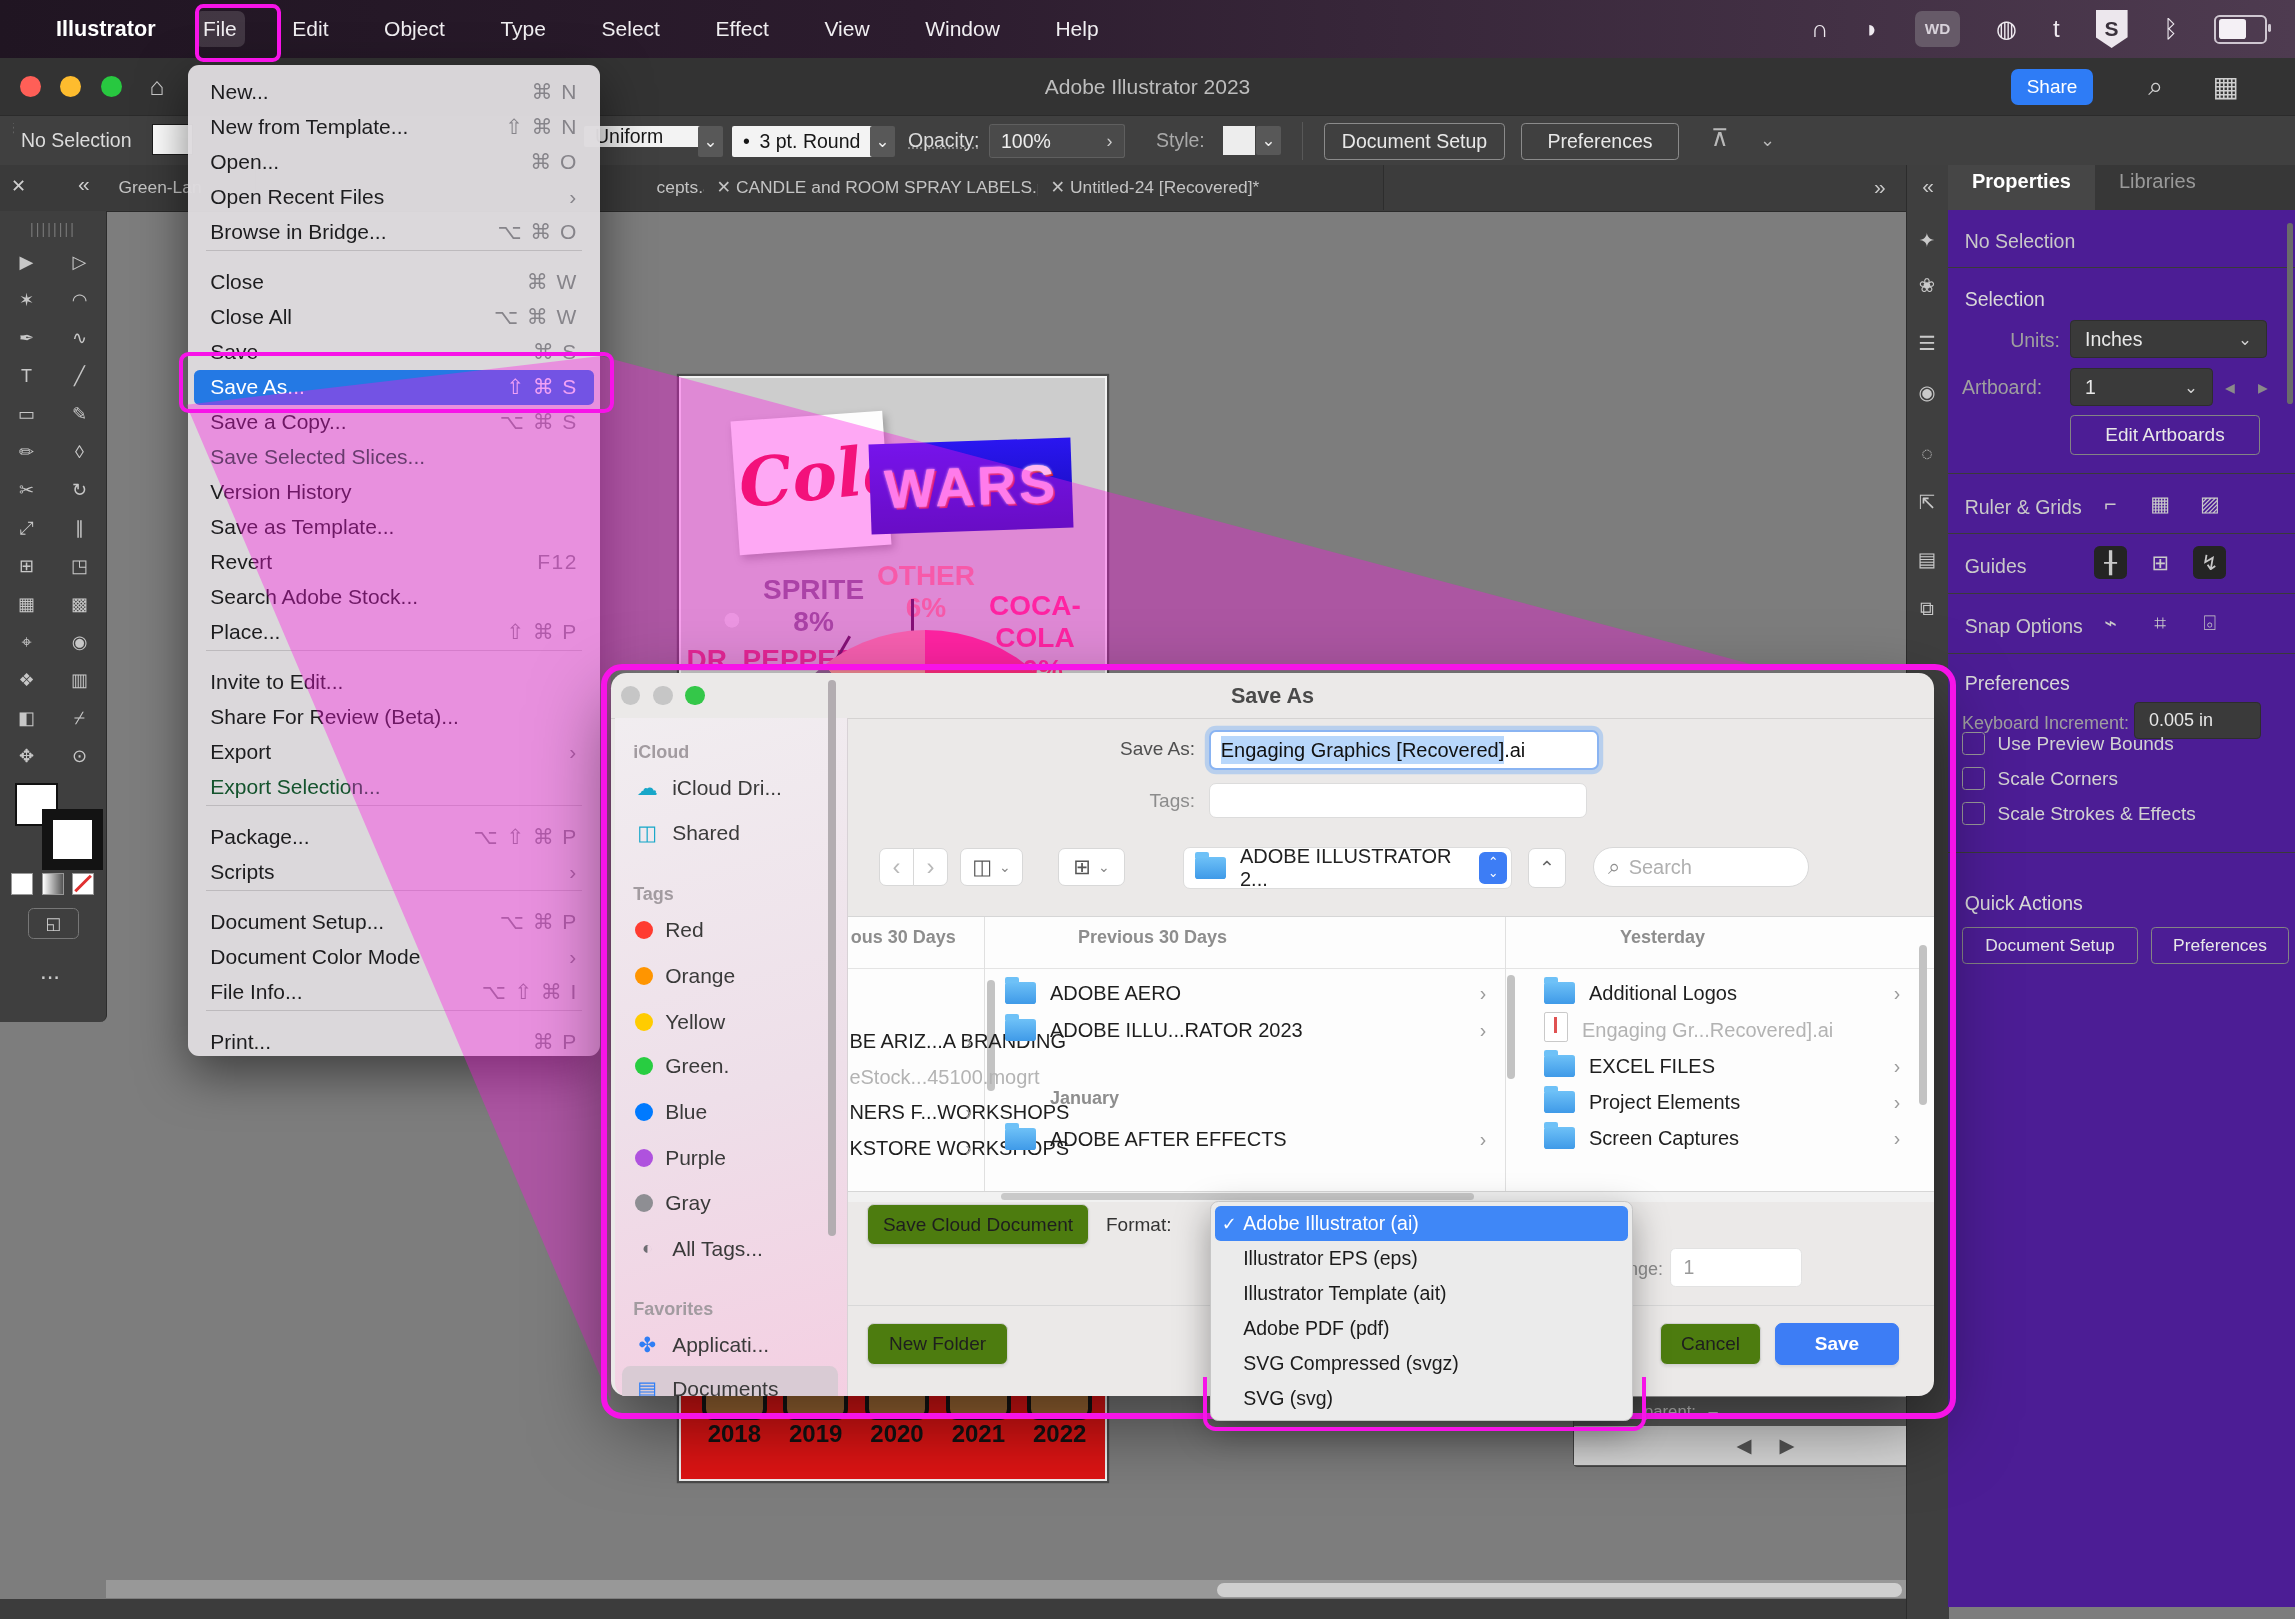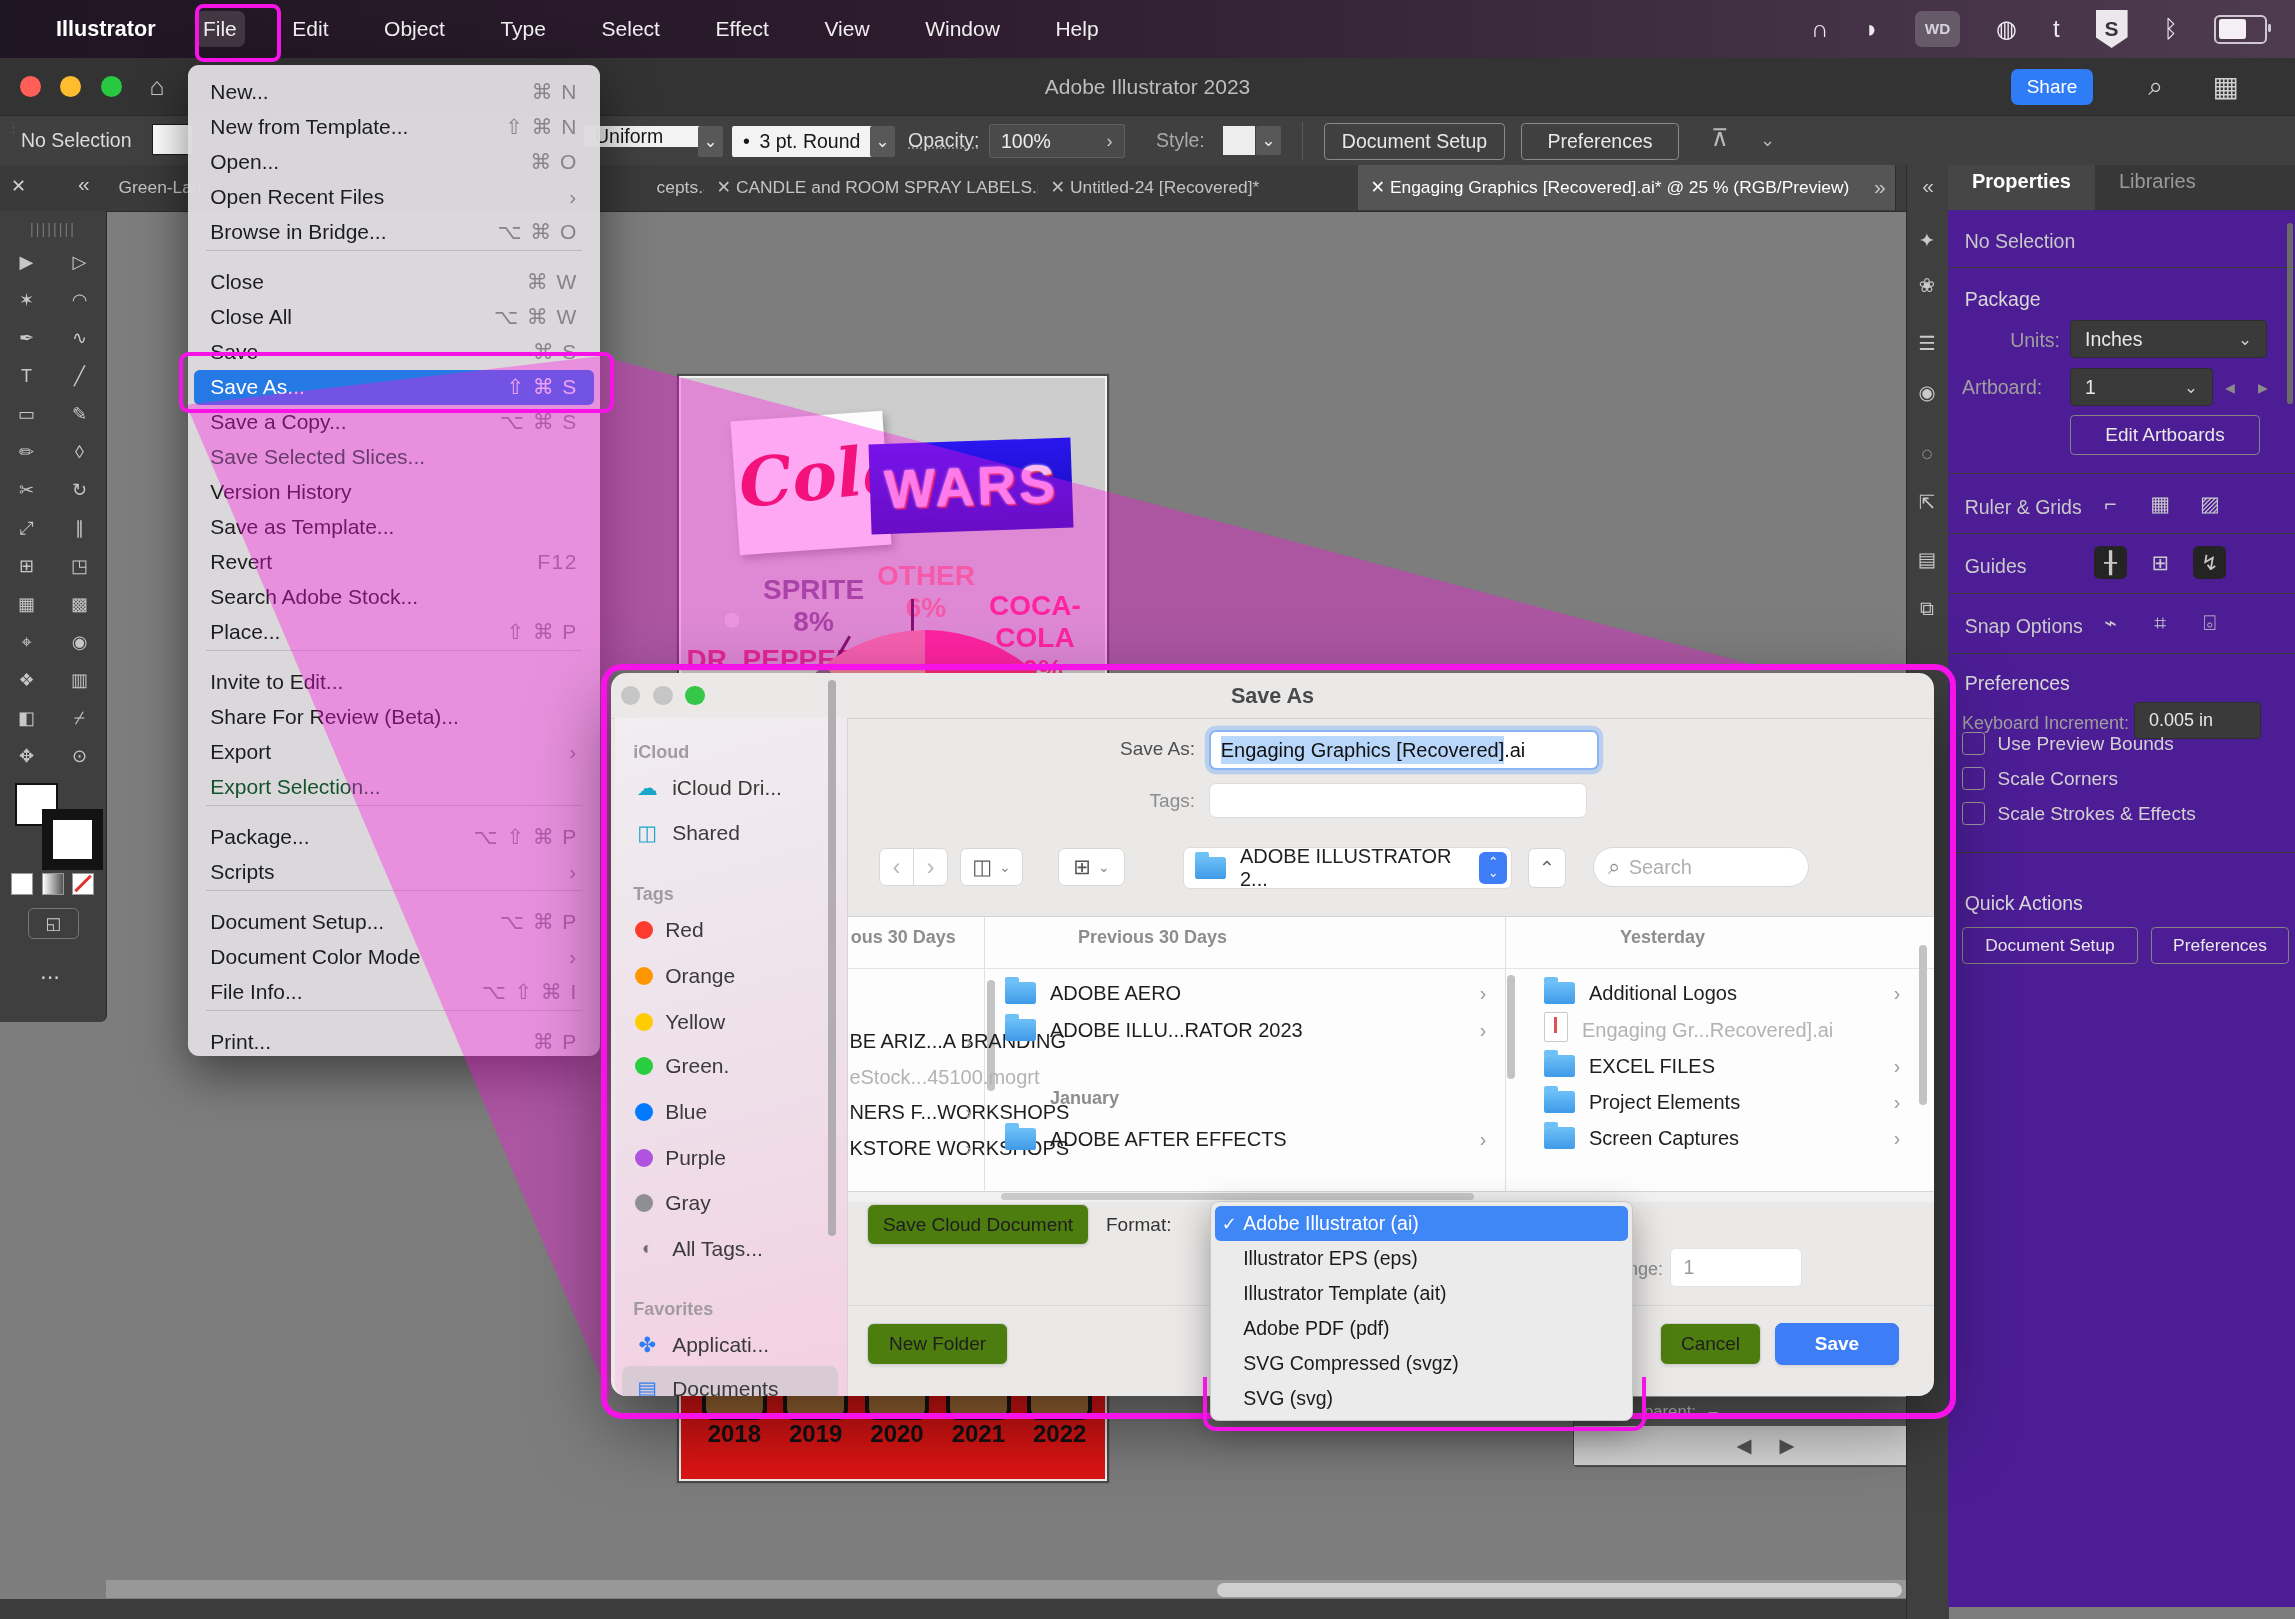--- a/index.html
+++ b/index.html
@@ -332,23 +332,20 @@
     </div>
     <div class="doc-tab" style="left:390px;width:314px;justify-content:flex-end" data-cls="">
     <span>cepts.ai</span>
     </div>
     <div class="doc-tab" style="left:704px;width:334px" data-cls="">
     <span>✕  CANDLE and ROOM SPRAY LABELS.pdf</span>
     </div>
     <div class="doc-tab" style="left:1038px;width:320px" data-cls="">
     <span>✕  Untitled-24 [Recovered]*</span>
     </div>
-    <div class="doc-tab" style="left:1358px;width:512px" data-cls="active">
-    <span>✕  Engaging Graphics [Recovered].ai* @ 25 % (RGB/Preview)</span>
-    </div>
   </div>
 <span class="abs" id="tab-overflow">»</span>
 
 <div class="abs" id="tool-head">
   <span style="position:absolute;left:11px;top:11px;font-size:18px">✕</span>
   <span style="position:absolute;left:78px;top:8.3px;font-size:21px">«</span>
 </div>
 <div class="abs" id="tool-panel">
   <div style="position:absolute;left:0;top:9.7px;width:106px;text-align:center;color:#777;font-size:14px;letter-spacing:2.1px">||||||||</div>
   <div id="toolgrid">
@@ -409,21 +406,21 @@
     <span class="rs-ic" style="top:433px">⧉</span>
   </div>
 
 <div class="abs" id="rpanel">
   <div id="rp-tabs">
     <span class="rp-tab" data-cls="active">Properties</span>
     <span class="rp-tab">Libraries</span>
   </div>
   <span class="rp-text" style="left:16.7px;top:78px">No Selection</span>
   <div class="rp-divider" style="top:115px"></div>
-  <span class="rp-text" style="left:16.7px;top:136px;color:#d8d8d8">Package</span>
+  <span class="rp-text" style="left:16.7px;top:136px;color:#d8d8d8">Selection</span>
   <span class="rp-text rp-dim" style="left:42px;top:177px;width:70px;text-align:right">Units:</span>
   <div class="rp-select" style="left:122px;top:168px;width:167px;height:36px">
     <span>Inches</span>
       <span class="cv">⌄</span>
     </div>
   <span class="rp-text rp-dim" style="left:14px;top:224px;width:97px;text-align:left">Artboard:</span>
   <div class="rp-select" style="left:122px;top:216px;width:113px;height:36px">
     <span>1</span>
       <span class="cv">⌄</span>
     </div>

